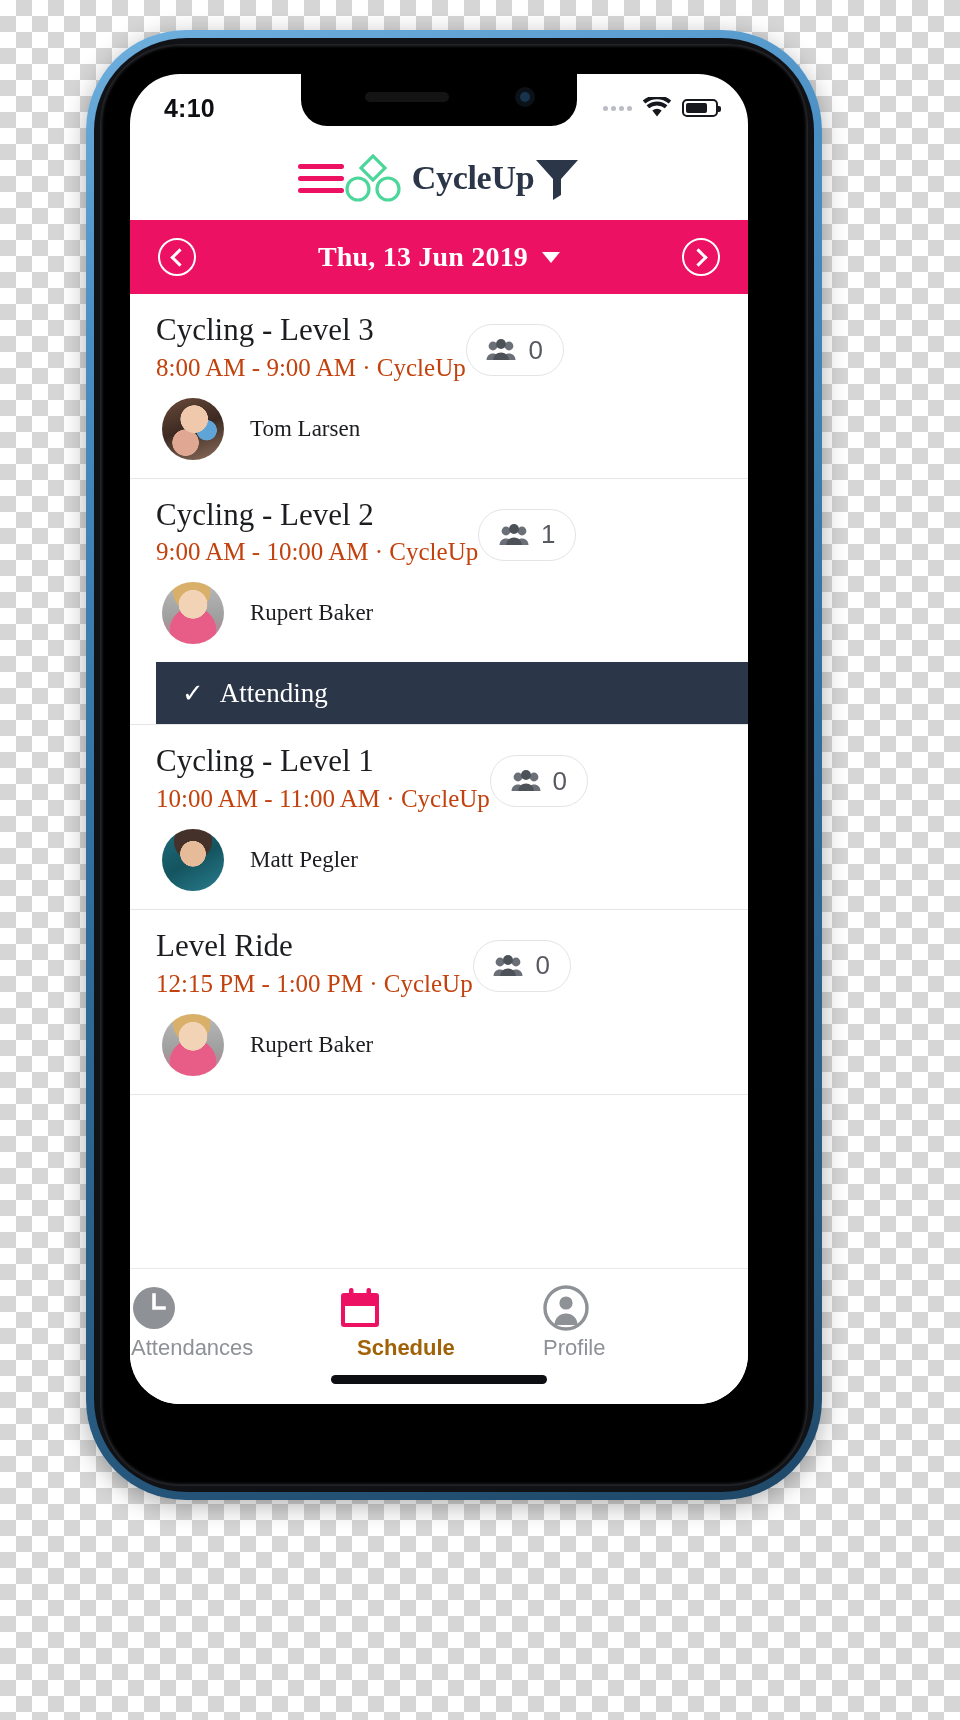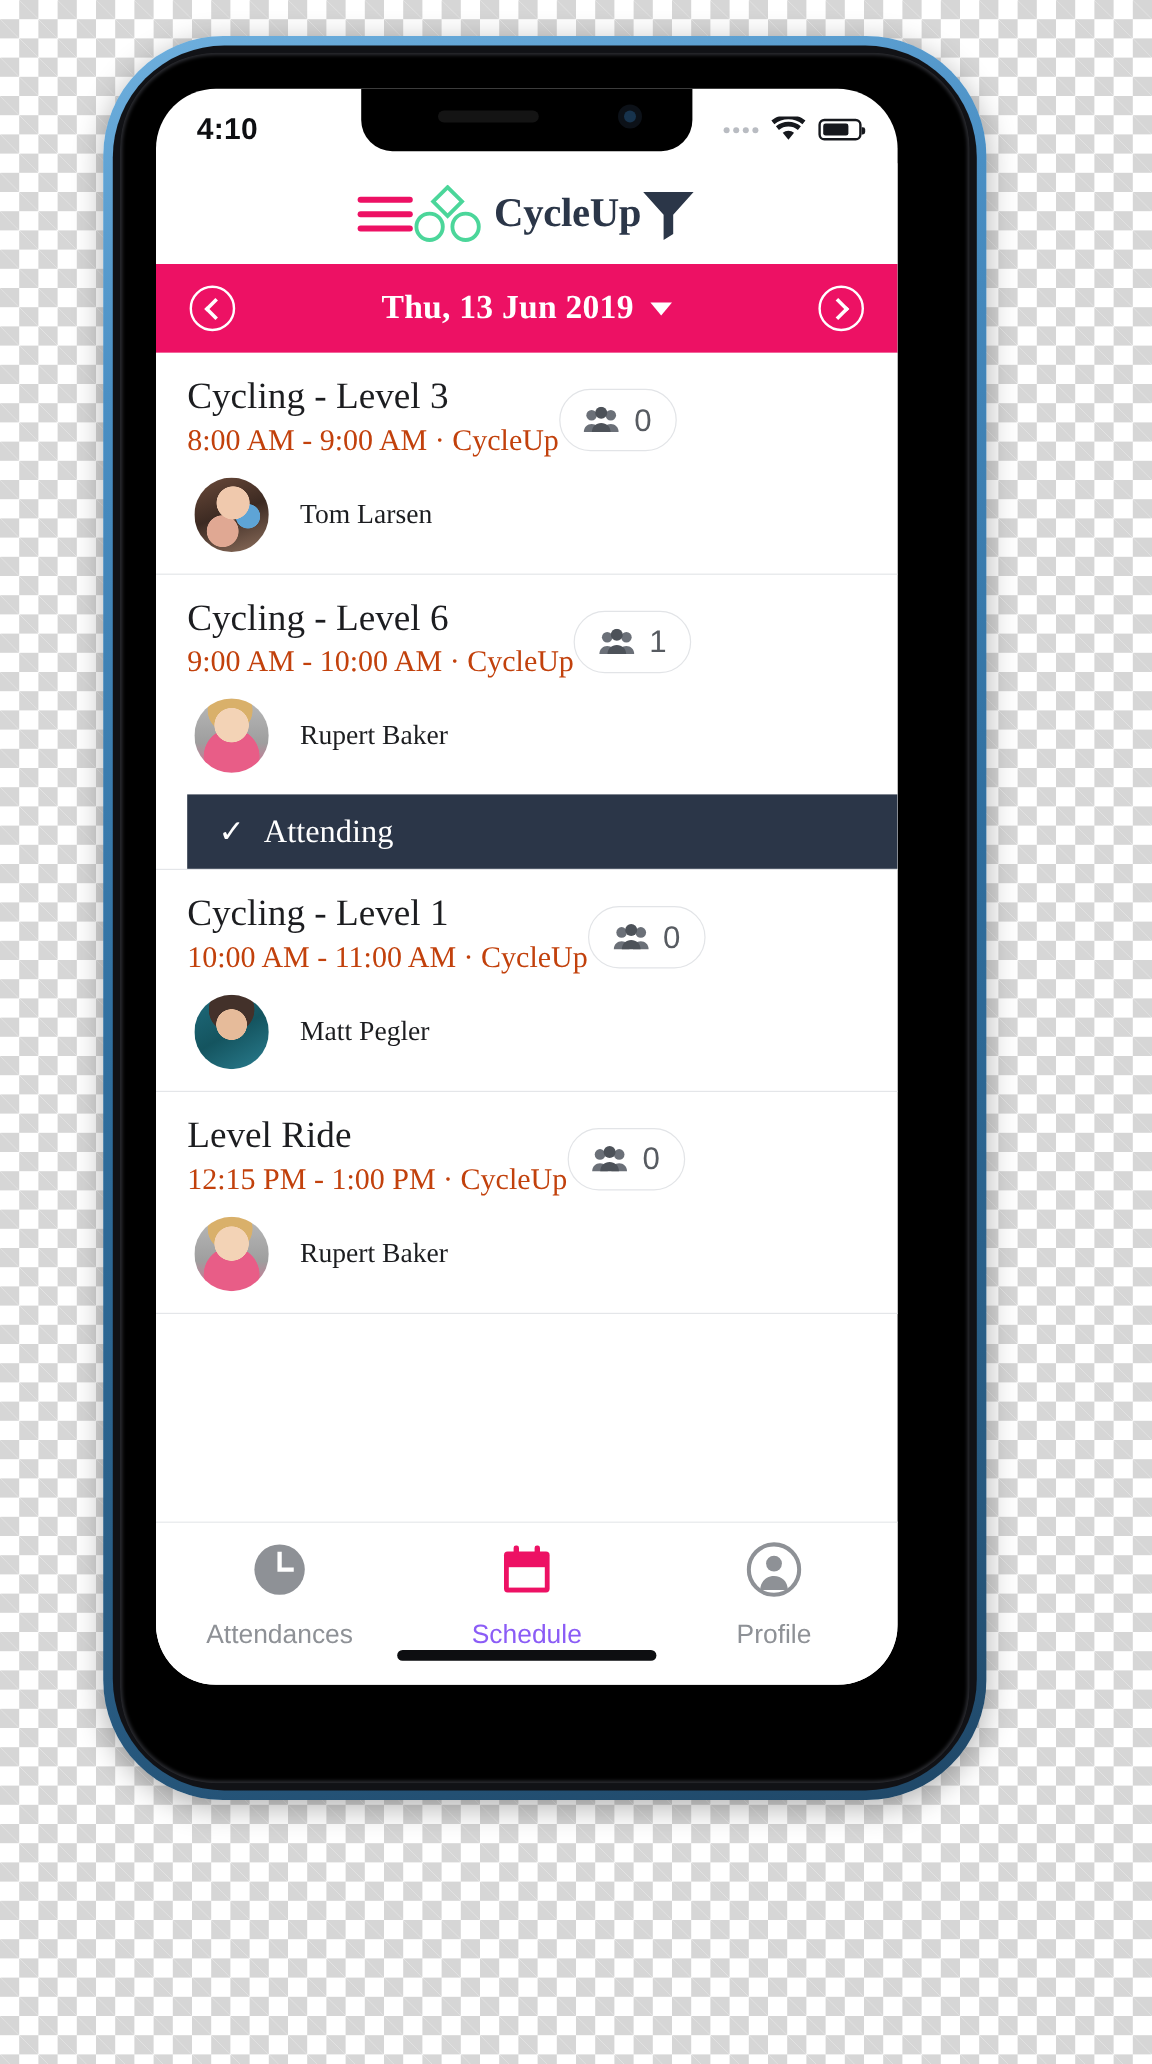--- a/index.html
+++ b/index.html
@@ -189,25 +189,25 @@
   .tick{font-size:26px;}
 
   
   .bottomnav{
     position:absolute;left:0;right:0;bottom:0;height:136px;
     border-top:1px solid #e7e9ec;background:#fff;
     display:flex;align-items:flex-start;justify-content:space-around;
     padding-top:16px;box-sizing:border-box;
   }
   .navitem{
-    display:flex;flex-direction:column;align-items:center;gap:18px;
+    display:flex;flex-direction:column;gap:4px;
     width:33%;cursor:pointer;
   }
   .navlabel{font-size:22px;color:#8e9196;font-family:"Liberation Sans", sans-serif;}
-  .navitem.active .navlabel{color:#8b5cf6;font-weight:normal;}
+  .navitem.active .navlabel{color:#a16207;font-weight:bold;margin-left:20px;}
   .homebar{
     position:absolute;left:50%;transform:translateX(-50%);bottom:20px;
     width:216px;height:9px;border-radius:6px;background:#0d0e11;
   }
 
   
   .face-a{background:
      radial-gradient(circle at 52% 34%, #f0c9ad 0 26%, transparent 27%),
      radial-gradient(circle at 38% 72%, #e0a893 0 22%, transparent 23%),
      radial-gradient(circle at 72% 52%, #5ea4d6 0 18%, transparent 19%),
@@ -319,21 +319,21 @@
       </div>
       <div class="attendee">
         <div class="avatar face-a"></div>
         <div class="attendee-name">Tom Larsen</div>
       </div>
     </div>
 
     <div class="event">
       <div class="event-top">
         <div>
-          <div class="event-title">Cycling - Level 6</div>
+          <div class="event-title">Cycling - Level 2</div>
           <div class="event-sub">9:00 AM - 10:00 AM · CycleUp</div>
         </div>
         <div class="count-pill">
           <svg width="30" height="22" viewBox="0 0 30 22">
             <circle cx="7" cy="7" r="4.4" fill="#6b7078"></circle>
               <path d="M0.5 21c0-4 3-6.6 6.5-6.6S13.5 17 13.5 21Z" fill="#6b7078"></path>
             <circle cx="23" cy="7" r="4.4" fill="#6b7078"></circle>
               <path d="M16.5 21c0-4 3-6.6 6.5-6.6S29.5 17 29.5 21Z" fill="#6b7078"></path>
             <circle cx="15" cy="5" r="5" fill="#4d5259"></circle>
               <path d="M7.2 21c0-4.5 3.5-7.6 7.8-7.6S22.8 16.5 22.8 21Z" fill="#4d5259"></path>

